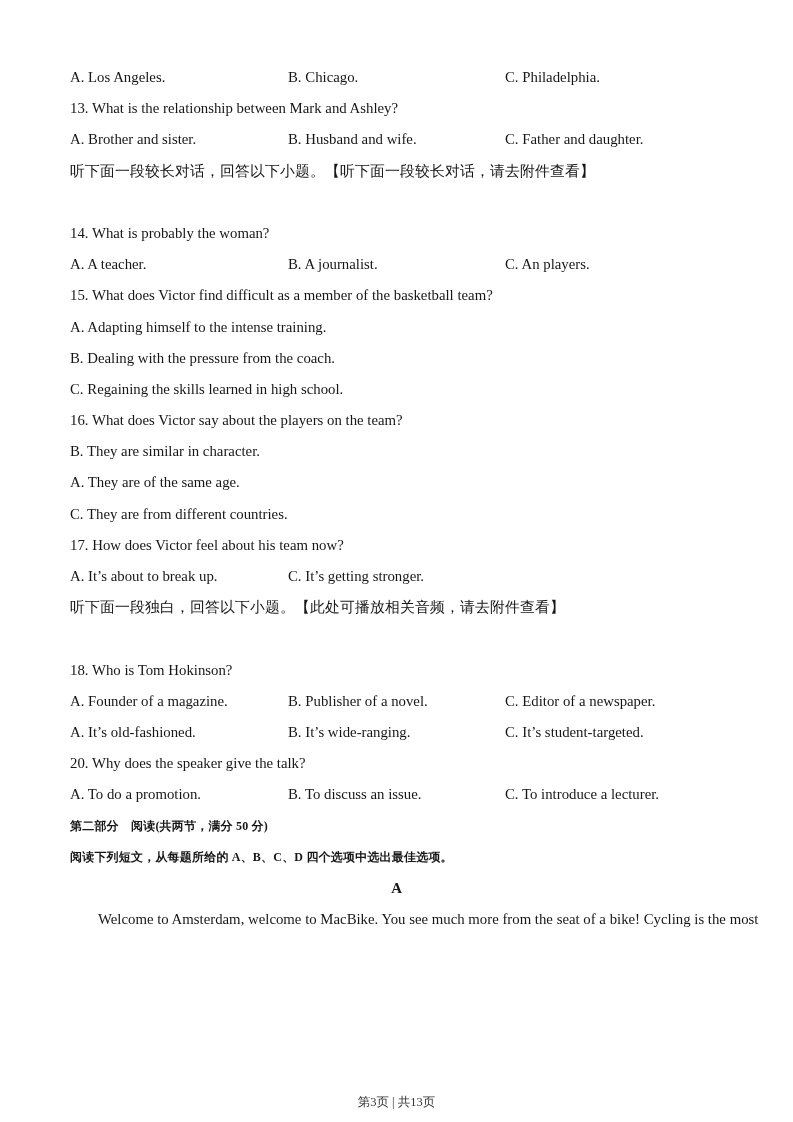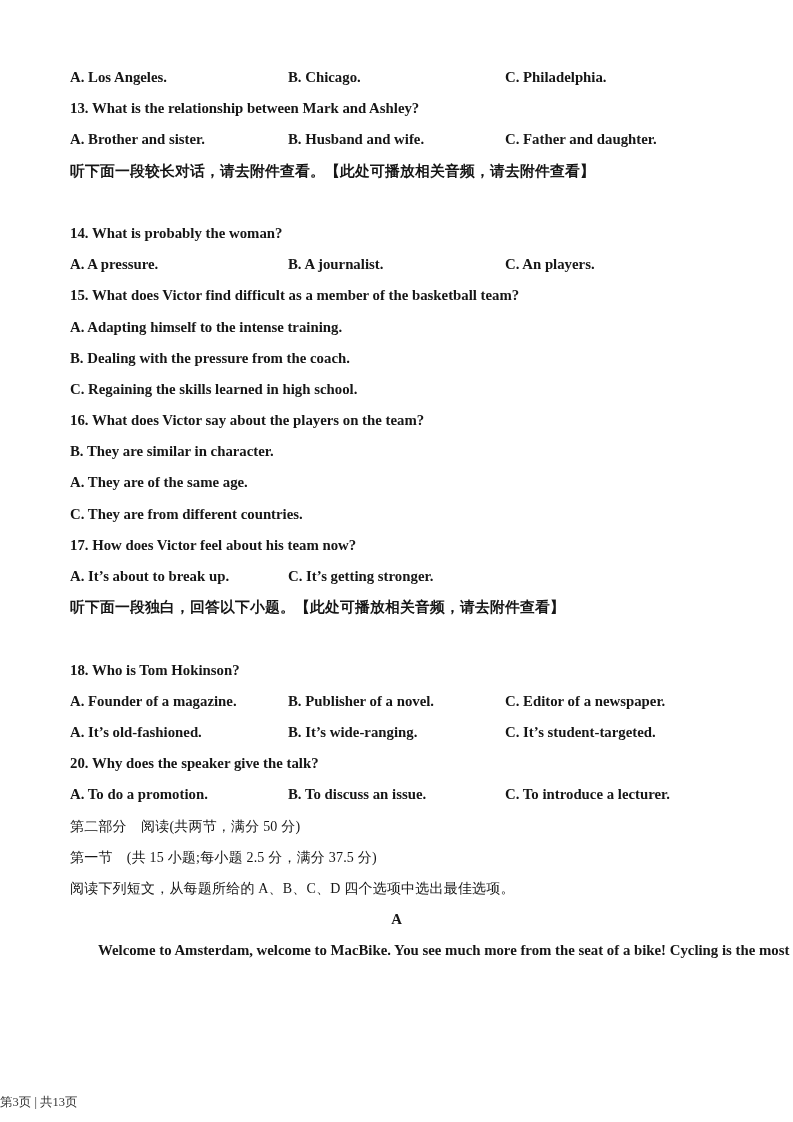--- a/index.html
+++ b/index.html
@@ -14,40 +14,39 @@
     position: relative;
     width: 793px; height: 1122px;
     background: #ffffff;
     padding: 62px 70px 0 70px;
   }
   .line {
     height: 31.2px;
     line-height: 31.2px;
     font-size: 14.8px;
     white-space: nowrap;
-    font-weight: bold;
   }
   .opts {
     display: grid;
     grid-template-columns: 218px 217px 1fr;
   }
   .spacer { height: 31.2px; }
   .cn { letter-spacing: 0.2px; }
   .cn-bold {
-    font-weight: normal;
-    font-size: 14px;
+    font-weight: bold;
+    font-size: 12px;
     letter-spacing: 0.2px;
   }
   .center { text-align: center; white-space: normal; }
   .bold { font-weight: bold; }
   .para { text-indent: 28px; }
   .footer {
     position: absolute;
     left: 0; right: 0; bottom: 10px;
-    text-align: left;
+    text-align: center;
     font-size: 12.5px;
     color: #333333;
     line-height: 20px;
   }
 </style>
 </head>
 <body>
 
 <div class="page">
 
@@ -58,28 +57,28 @@
   </div>
 
   <div class="line">13. What is the relationship between Mark and Ashley?</div>
 
   <div class="line opts">
     <span>A. Brother and sister.</span>
     <span>B. Husband and wife.</span>
     <span>C. Father and daughter.</span>
   </div>
 
-  <div class="line cn">听下面一段较长对话，请去附件查看。【此处可播放相关音频，请去附件查看】</div>
+  <div class="line cn">听下面一段较长对话，回答以下小题。【听下面一段较长对话，请去附件查看】</div>
 
   <div class="spacer"></div>
 
   <div class="line">14. What is probably the woman?</div>
 
   <div class="line opts">
-    <span>A. A pressure.</span>
+    <span>A. A teacher.</span>
     <span>B. A journalist.</span>
     <span>C. An players.</span>
   </div>
 
   <div class="line">15. What does Victor find difficult as a member of the basketball team?</div>
   <div class="line">A. Adapting himself to the intense training.</div>
   <div class="line">B. Dealing with the pressure from the coach.</div>
   <div class="line">C. Regaining the skills learned in high school.</div>
 
   <div class="line">16. What does Victor say about the players on the team?</div>
@@ -115,21 +114,20 @@
 
   <div class="line">20. Why does the speaker give the talk?</div>
 
   <div class="line opts">
     <span>A. To do a promotion.</span>
     <span>B. To discuss an issue.</span>
     <span>C. To introduce a lecturer.</span>
   </div>
 
   <div class="line cn-bold">第二部分　阅读(共两节，满分 50 分)</div>
-  <div class="line cn-bold">第一节　(共 15 小题;每小题 2.5 分，满分 37.5 分)</div>
   <div class="line cn-bold">阅读下列短文，从每题所给的 A、B、C、D 四个选项中选出最佳选项。</div>
 
   <div class="line center bold">A</div>
 
   <div class="line para">Welcome to Amsterdam, welcome to MacBike. You see much more from the seat of a bike! Cycling is the most</div>
 
   <div class="footer">第3页 | 共13页</div>
 
 </div>
 

